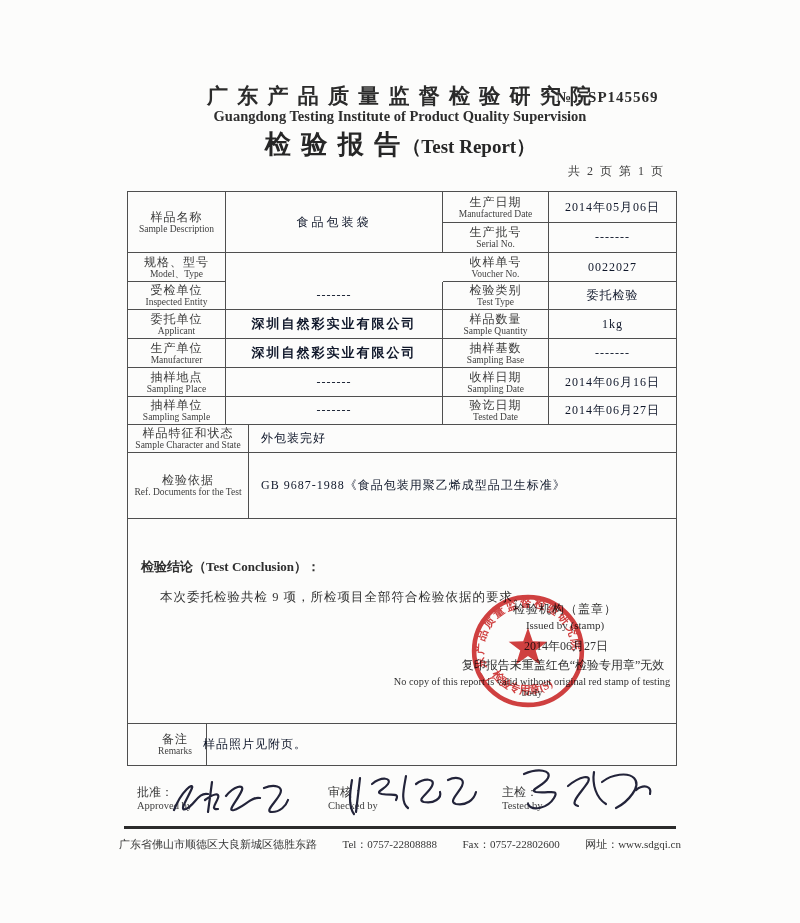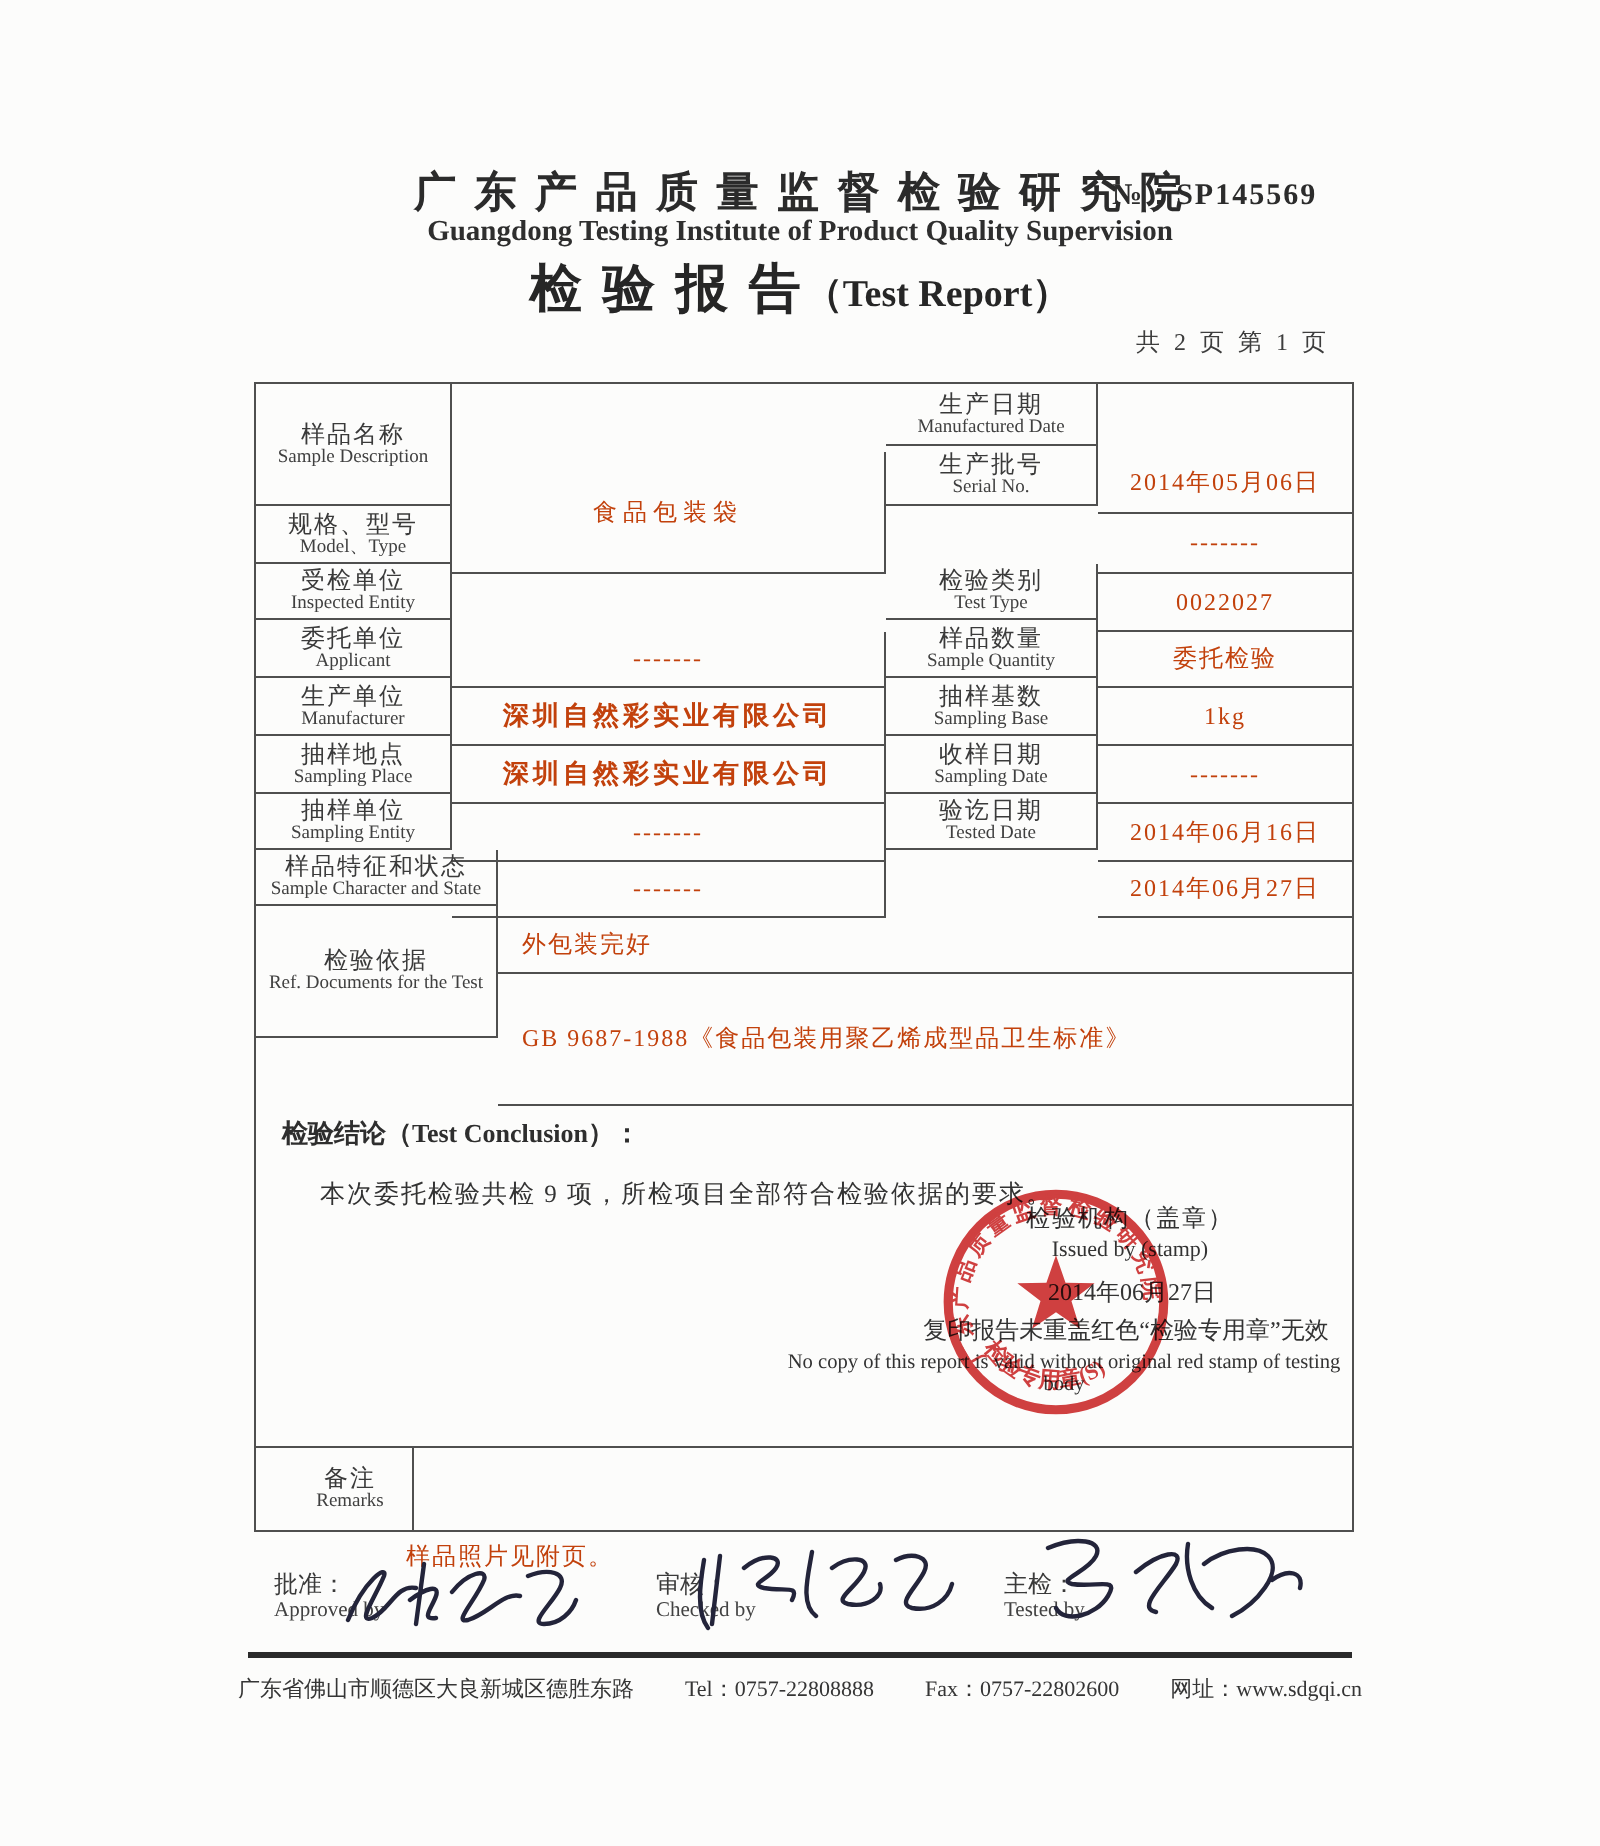--- a/index.html
+++ b/index.html
@@ -18,21 +18,21 @@
   .pagination{left:505px;top:163px;width:160px;text-align:right;font-size:12px;color:#3d3d3d;letter-spacing:2px;}
   
   .tbl{left:127px;top:191px;width:548px;height:573px;border:1px solid #4f4f4f;background:transparent;}
   .cell{position:absolute;box-sizing:border-box;border-right:1px solid #4f4f4f;border-bottom:1px solid #4f4f4f;
         display:flex;flex-direction:column;align-items:center;justify-content:center;text-align:left;overflow:hidden;}
   .cell.er{border-right:none;}
   .cell.eb{border-bottom:none;}
   .cell.left{align-items:flex-start;text-align:left;padding-left:12px;}
   .lcn{font-size:12px;color:#3a3a3a;line-height:14px;letter-spacing:1px;}
   .len{font-size:9.5px;color:#404040;line-height:11px;font-family:"Liberation Serif",serif;}
-  .val{font-size:12px;color:#c2410c;letter-spacing:1px;margin-top:34px;}
+  .val{font-size:12px;color:#0f172a;letter-spacing:1px;}
   .val.big{font-size:13px;font-weight:bold;letter-spacing:2px;}
   .val.sp{letter-spacing:3px;}
   
   .concl-head{left:141px;top:558px;font-size:13px;font-weight:bold;color:#2e2e2e;}
   .concl-body{left:160px;top:589px;font-size:12.5px;color:#333;letter-spacing:1px;}
   .issued-cn{left:455px;top:601px;width:220px;text-align:center;font-size:12px;color:#333;letter-spacing:1px;}
   .issued-en{left:455px;top:619px;width:220px;text-align:center;font-size:11px;color:#333;}
   .issued-date{left:455px;top:638px;width:222px;text-align:center;font-size:12px;color:#333;}
   .notice-cn{left:438px;top:657px;width:250px;text-align:center;font-size:12px;color:#333;}
   .notice-en{left:385px;top:676px;width:294px;text-align:center;font-size:10.3px;color:#333;}
@@ -70,20 +70,24 @@
   <div class="cell" style="left:315px;top:31px;width:106px;height:30px">
     <span class="lcn">生产批号</span>
     <span class="len">Serial No.</span>
   </div>
   <div class="cell val er" style="left:421px;top:31px;width:127px;height:30px">-------</div>
 
   <div class="cell" style="left:0;top:61px;width:98px;height:29px">
     <span class="lcn">规格、型号</span>
     <span class="len">Model、Type</span>
   </div>
+  <div class="cell" style="left:315px;top:61px;width:106px;height:29px">
+    <span class="lcn">收样单号</span>
+    <span class="len">Voucher No.</span>
+  </div>
   <div class="cell val er" style="left:421px;top:61px;width:127px;height:29px">0022027</div>
 
   <div class="cell" style="left:0;top:90px;width:98px;height:28px">
     <span class="lcn">受检单位</span>
     <span class="len">Inspected Entity</span>
   </div>
   <div class="cell val" style="left:98px;top:90px;width:217px;height:28px">-------</div>
   <div class="cell val er" style="left:421px;top:90px;width:127px;height:28px">委托检验</div>
   <div class="cell" style="left:315px;top:90px;width:106px;height:28px">
     <span class="lcn">检验类别</span>
@@ -118,21 +122,21 @@
   </div>
   <div class="cell val" style="left:98px;top:176px;width:217px;height:29px">-------</div>
   <div class="cell" style="left:315px;top:176px;width:106px;height:29px">
     <span class="lcn">收样日期</span>
     <span class="len">Sampling Date</span>
   </div>
   <div class="cell val er" style="left:421px;top:176px;width:127px;height:29px">2014年06月16日</div>
 
   <div class="cell" style="left:0;top:205px;width:98px;height:28px">
     <span class="lcn">抽样单位</span>
-    <span class="len">Sampling Entity</span>
+    <span class="len">Sampling Sample</span>
   </div>
   <div class="cell val" style="left:98px;top:205px;width:217px;height:28px">-------</div>
   <div class="cell" style="left:315px;top:205px;width:106px;height:28px">
     <span class="lcn">验讫日期</span>
     <span class="len">Tested Date</span>
   </div>
   <div class="cell val er" style="left:421px;top:205px;width:127px;height:28px">2014年06月27日</div>
 
   <div class="cell" style="left:0;top:233px;width:121px;height:28px">
     <span class="lcn">样品特征和状态</span>

